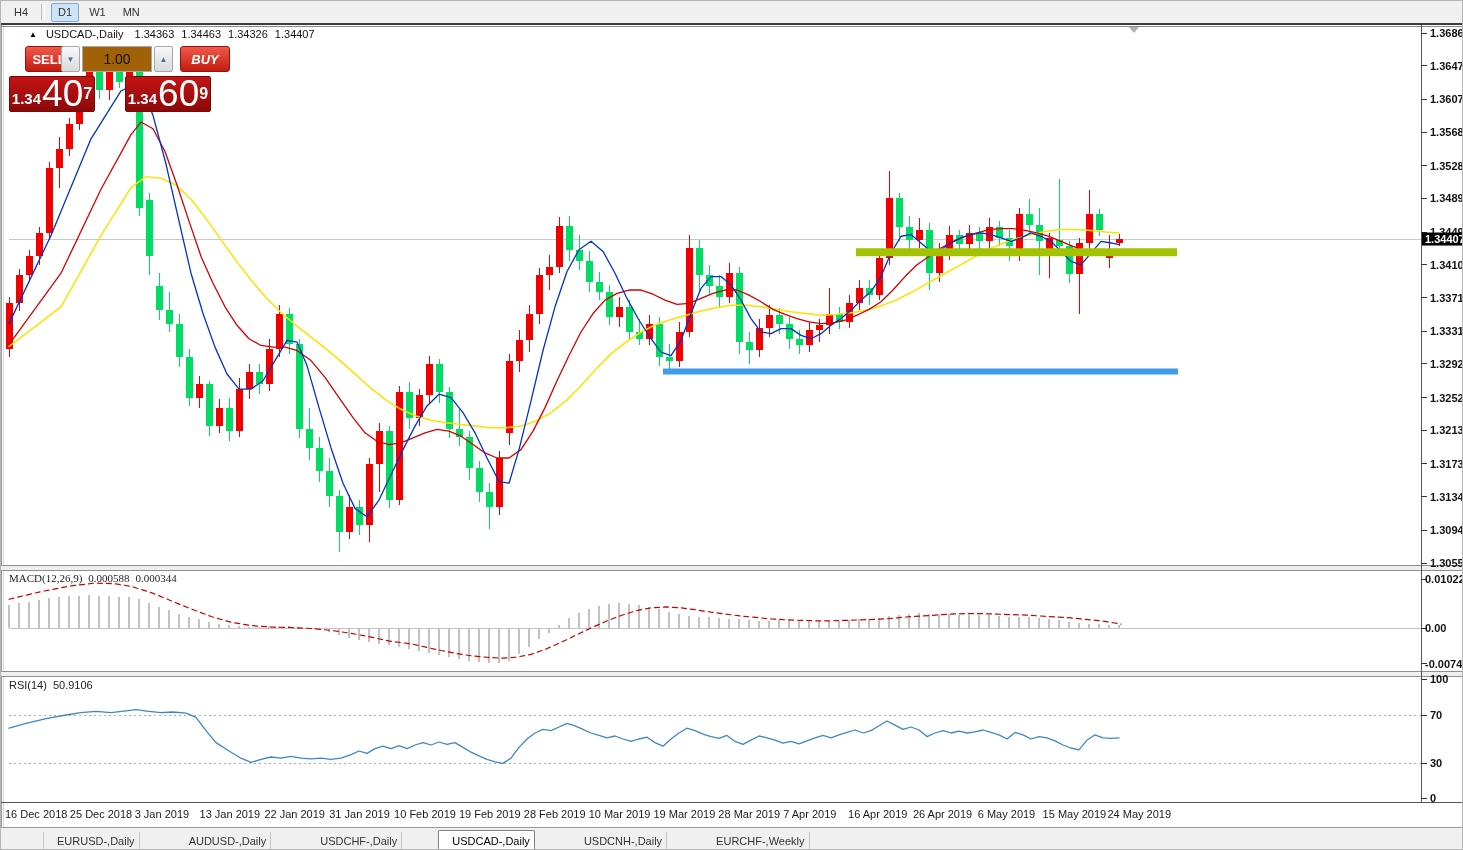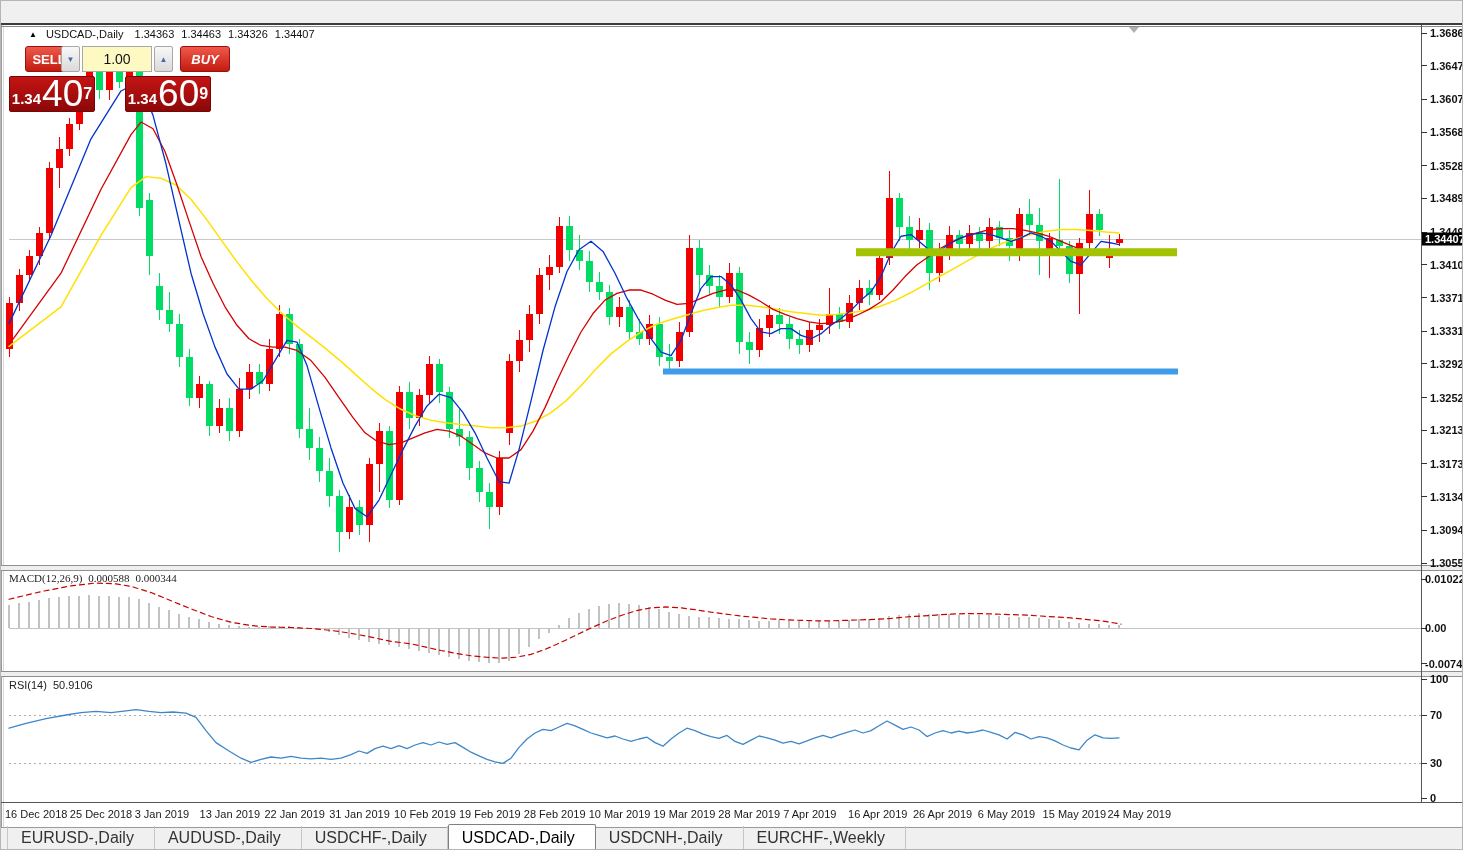--- a/index.html
+++ b/index.html
@@ -24,40 +24,40 @@
        background:linear-gradient(#ef5a4a,#c21b10);color:#fff;font-size:13px;font-weight:bold;
        display:flex;align-items:center;justify-content:center;box-sizing:border-box;}
   #sellBtn{left:16px;width:48px;}
   #buyBtn{left:171px;width:50px;font-style:italic;}
   .spin{position:absolute;top:0;height:26px;width:19px;border:1px solid #a8a8a8;border-radius:2px;
         background:linear-gradient(#f8f8f8,#dadada);display:flex;align-items:center;justify-content:center;
         font-size:8px;color:#3f6fae;box-sizing:border-box;}
   #spinDown{left:52px;}
   #spinUp{left:145px;}
   .vol{position:absolute;left:73px;top:0;width:70px;height:26px;border:1px solid #a8a8a8;
-       background:#fef9c3;text-align:center;font-size:14px;color:#111;box-sizing:border-box;
+       background:#a16207;text-align:center;font-size:14px;color:#111;box-sizing:border-box;
        font-family:"Liberation Sans",sans-serif;}
   .pricebox{position:absolute;top:30px;height:36px;width:86px;border:1px solid #760707;border-radius:2px;
             background:linear-gradient(#c41414,#8c0808);color:#fff;display:flex;align-items:flex-end;
             justify-content:center;box-sizing:border-box;padding-bottom:2px;}
   #sellBox{left:0;}
   #buyBox{left:116px;}
   .pricebox .pfx{font-size:15px;font-weight:bold;line-height:20px;margin-right:1px;}
   .pricebox .big{font-size:37px;font-weight:normal;line-height:30px;text-align:right;}
   .pricebox .sup{font-size:16px;font-weight:bold;line-height:34px;align-self:flex-start;}
   
   .panelabel{position:absolute;left:8px;z-index:3;font-size:11px;color:#222;display:flex;gap:6px;}
   #macdLbl{top:571px;font-family:Liberation Serif, serif;}
   #rsiLbl{top:678px;}
   
   #tabbar{position:absolute;left:0;top:826px;width:1463px;height:24px;background:#f0f0f0;
           border-top:1px solid #9a9a9a;display:flex;align-items:flex-end;z-index:5;
           padding-left:6px;box-sizing:border-box;}
-  .tab{font-size:16px;color:#333;padding:3px 20px 4px 13px;border-right:1px solid #c6c6c6;
-       margin-top:2px;white-space:nowrap;}
+  .tab{font-size:11px;color:#333;padding:3px 4px 4px 13px;border-right:1px solid #c6c6c6;
+       margin-top:2px;white-space:nowrap;margin-left:36px;}
   .tab:first-child{border-left:1px solid #c6c6c6;}
   .tab.active{background:#fff;border:1px solid #808080;border-bottom:1px solid #fff;
               border-radius:2px 2px 0 0;margin-bottom:-1px;padding-top:4px;color:#000;}
 </style>
 </head>
 <body>
 
 <div id="screen">
 
   <svg id="cv" width="1463" height="850">
@@ -512,20 +512,27 @@
         <text x="782.1999999999999" y="817" font-size="11" fill="#1a1a1a" font-weight="400" text-anchor="start" font-family="&quot;Liberation Sans&quot;,sans-serif">7 Apr 2019</text>
         <text x="847.05" y="817" font-size="11" fill="#1a1a1a" font-weight="400" text-anchor="start" font-family="&quot;Liberation Sans&quot;,sans-serif">16 Apr 2019</text>
         <text x="911.8999999999999" y="817" font-size="11" fill="#1a1a1a" font-weight="400" text-anchor="start" font-family="&quot;Liberation Sans&quot;,sans-serif">26 Apr 2019</text>
         <text x="976.7499999999999" y="817" font-size="11" fill="#1a1a1a" font-weight="400" text-anchor="start" font-family="&quot;Liberation Sans&quot;,sans-serif">6 May 2019</text>
         <text x="1041.6" y="817" font-size="11" fill="#1a1a1a" font-weight="400" text-anchor="start" font-family="&quot;Liberation Sans&quot;,sans-serif">15 May 2019</text>
         <text x="1106.4499999999998" y="817" font-size="11" fill="#1a1a1a" font-weight="400" text-anchor="start" font-family="&quot;Liberation Sans&quot;,sans-serif">24 May 2019</text>
       </g>
       <polygon points="1128,26 1138,26 1133,32" fill="#b0b0b0"></polygon>
     </svg>
 
+  <div id="toolbar">
+    <span class="tf">H4</span>
+    <span class="tbsep"></span>
+    <span class="tf active">D1</span>
+    <span class="tf">W1</span>
+    <span class="tf">MN</span>
+  </div>
 
   <div id="title">
     <span class="tri">▲</span>
     <span class="sym">USDCAD-,Daily</span>
     <span>1.34363</span>
     <span>1.34463</span>
     <span>1.34326</span>
     <span>1.34407</span>
   </div>
 

